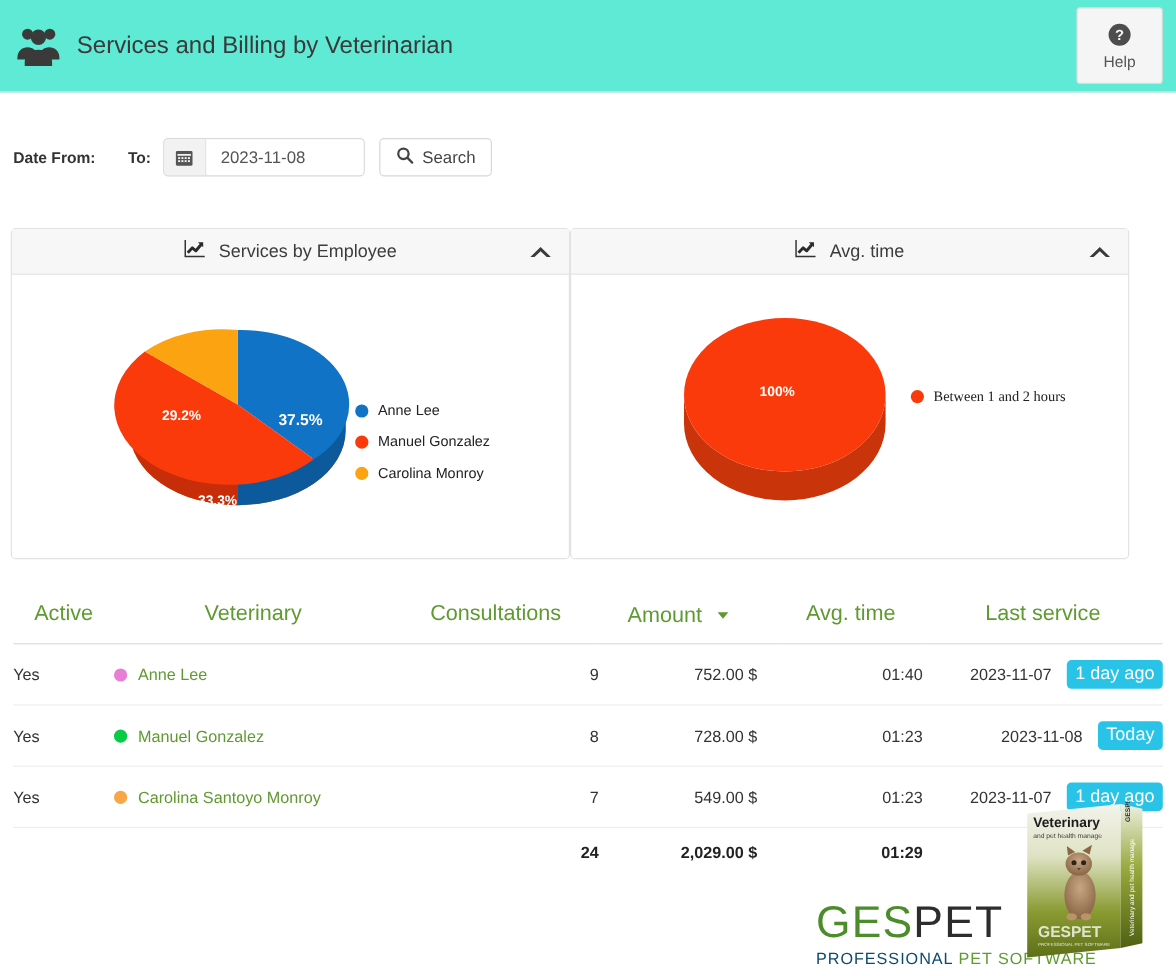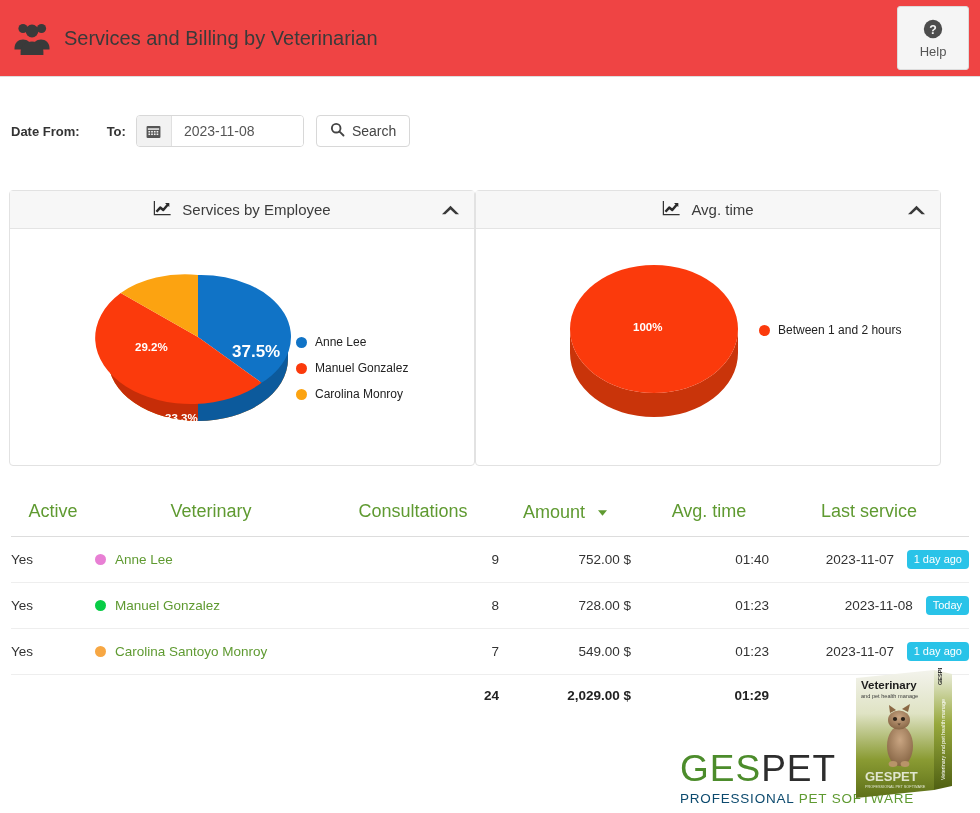--- a/index.html
+++ b/index.html
@@ -11,21 +11,21 @@
     font-family: "Liberation Sans", sans-serif;
     color: #333333;
     overflow: hidden;
     position: relative;
   }
 
   
   .page-header {
     position: relative;
     height: 77px;
-    background: #ef4444;
+    background: #5eead4;
     border-bottom: 1px solid #dddddd;
   }
   .header-left {
     position: absolute;
     left: 12px;
     top: 18px;
     display: flex;
     align-items: center;
     gap: 12px;
   }
@@ -228,21 +228,21 @@
   }
   .vet-link {
     color: #5f9a31;
     text-decoration: none;
     cursor: pointer;
   }
   .badge {
     display: inline-block;
     background: #29c3e8;
     color: #ffffff;
-    font-size: 11px;
+    font-size: 15px;
     border-radius: 4px;
     padding: 3px 7px 4px;
     margin-left: 9px;
     vertical-align: 1px;
   }
   .sort-arrow {
     display: inline-block;
     margin-left: 8px;
     vertical-align: 2px;
   }
@@ -387,21 +387,21 @@
           <path d="M188 108 L188 46 A90 62 0 0 1 251.6 153.8 Z" fill="#1073c6"></path>
 
           <path d="M188 108 L251.6 153.8 A90 62 0 0 1 110.7 64.0 Z" fill="#fb3a0c"></path>
 
           <path d="M188 108 L110.7 64.0 A90 62 0 0 1 188 46 Z" fill="#fca311"></path>
           <text x="239" y="326" font-size="0" fill="none"></text>
         </svg>
         <div style="position:absolute;left:216px;top:314px;"></div>
       </div>
 
-      <div style="position:absolute;left:222px;top:113px;font-size:17px;color:#ffffff;font-weight:bold;">37.5%</div>
+      <div style="position:absolute;left:222px;top:113px;font-size:13px;color:#ffffff;font-weight:bold;">37.5%</div>
       <div style="position:absolute;left:155px;top:183px;font-size:11.5px;color:#ffffff;font-weight:bold;">33.3%</div>
       <div style="position:absolute;left:125px;top:112px;font-size:11.5px;color:#ffffff;font-weight:bold;">29.2%</div>
 
       <div class="legend" style="left:286px;top:100px;">
         <div class="legend-row">
           <span class="legend-dot" style="background:#1073c6;"></span>
           <span class="legend-text">Anne Lee</span>
         </div>
         <div class="legend-row">
           <span class="legend-dot" style="background:#fb3a0c;"></span>
@@ -436,21 +436,21 @@
 
     <div class="panel-body">
       <div class="chart-area">
         <svg width="466" height="236" viewBox="0 0 466 236">
           <path d="M94 100 A84 64 0 0 0 262 100 L262 124 A84 64 0 0 1 94 124 Z" fill="#c9340a"></path>
           <ellipse cx="178" cy="100" rx="84" ry="64" fill="#fb3a0c"></ellipse>
         </svg>
       </div>
       <div style="position:absolute;left:157px;top:92px;font-size:11.5px;color:#ffffff;font-weight:bold;">100%</div>
 
-      <div class="legend" style="left:283px;top:88px;">
+      <div class="legend" style="left:283px;top:88px;font-family:Liberation Serif, serif;">
         <div class="legend-row">
           <span class="legend-dot" style="background:#fb3a0c;"></span>
           <span class="legend-text">Between 1 and 2 hours</span>
         </div>
       </div>
     </div>
   </div>
 </div>
 
 <table class="data-table">

